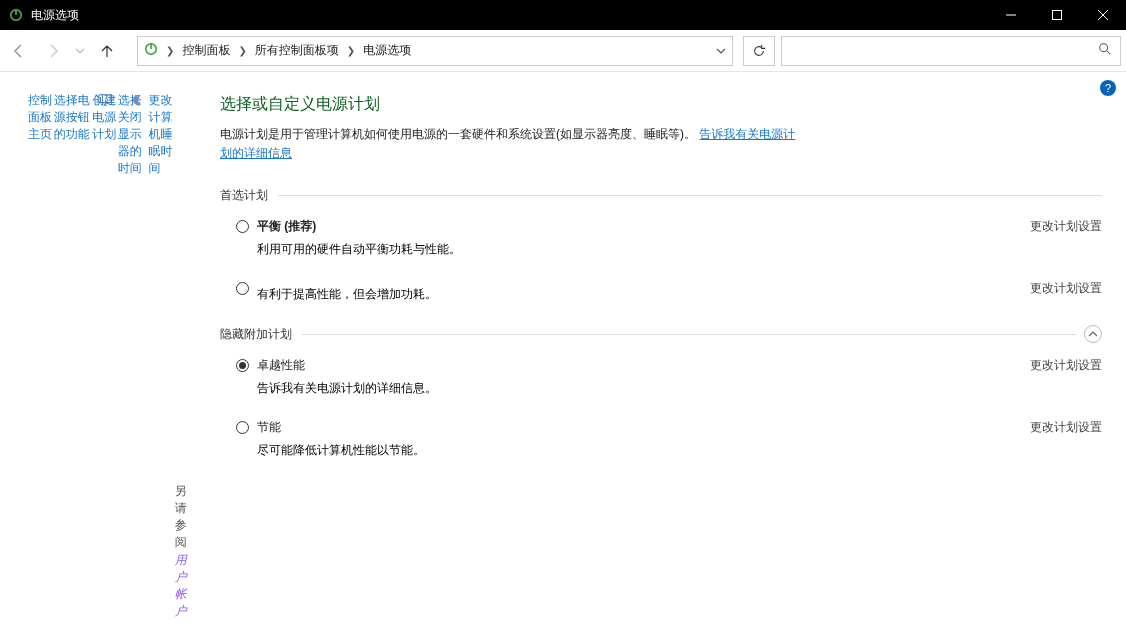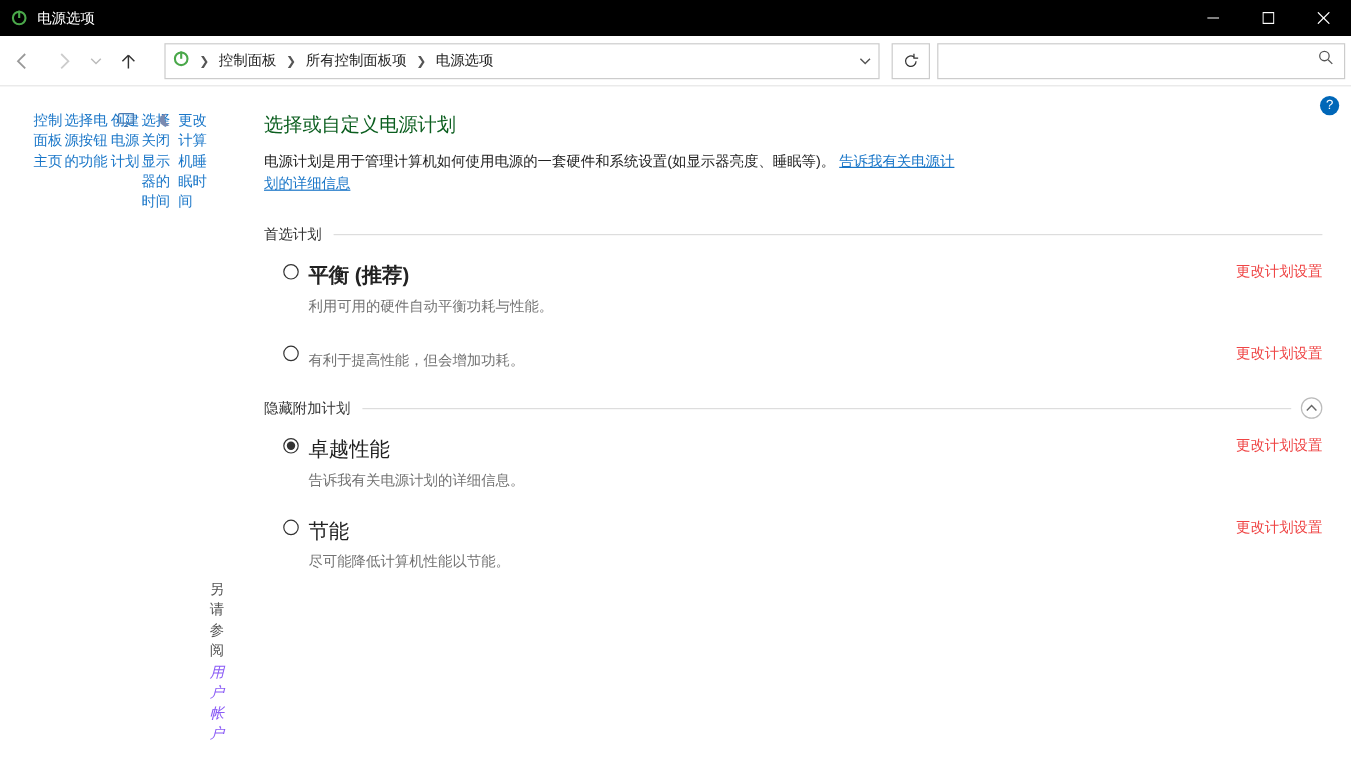--- a/index.html
+++ b/index.html
@@ -38,24 +38,24 @@
 
     .section-header { display: flex; align-items: center; color: #333; margin-bottom: 14px; }
     .section-header .label { white-space: nowrap; }
     .section-header .line { flex: 1; height: 1px; background: #ddd; margin-left: 10px; }
     .section-header .collapse { width: 18px; height: 18px; border: 1px solid #bbb; border-radius: 50%; display: flex; align-items: center; justify-content: center; color: #666; margin-left: 8px; cursor: pointer; font-size: 10px; }
 
     .plan { display: flex; align-items: flex-start; margin-bottom: 22px; padding-left: 16px; }
     .plan .radio { width: 13px; height: 13px; border: 1px solid #333; border-radius: 50%; margin-top: 2px; margin-right: 8px; display: inline-flex; align-items: center; justify-content: center; cursor: pointer; flex-shrink: 0; }
     .plan .radio.checked::after { content: ""; width: 7px; height: 7px; background: #333; border-radius: 50%; }
     .plan .body { flex: 1; }
-    .plan .name { font-size: 17px; font-weight: normal; }
+    .plan .name { font-size: 12px; font-weight: normal; }
     .plan .name .rec { font-weight: bold; }
-    .plan .sub { color: #737373; margin-top: 6px; }
-    .plan .action { color: #ef4444; cursor: pointer; margin-left: 12px; white-space: nowrap; }
+    .plan .sub { color: #000000; margin-top: 6px; }
+    .plan .action { color: #404040; cursor: pointer; margin-left: 12px; white-space: nowrap; }
   </style>
 </head>
 <body>
 
 <div class="titlebar">
   <span class="titlebar-icon">
     <svg width="14" height="14" viewBox="0 0 16 16">
         <circle cx="8" cy="8" r="6" fill="none" stroke="#4aa84a" stroke-width="2"></circle>
         <rect x="7" y="1" width="2" height="7" fill="#4aa84a"></rect>
       </svg>

